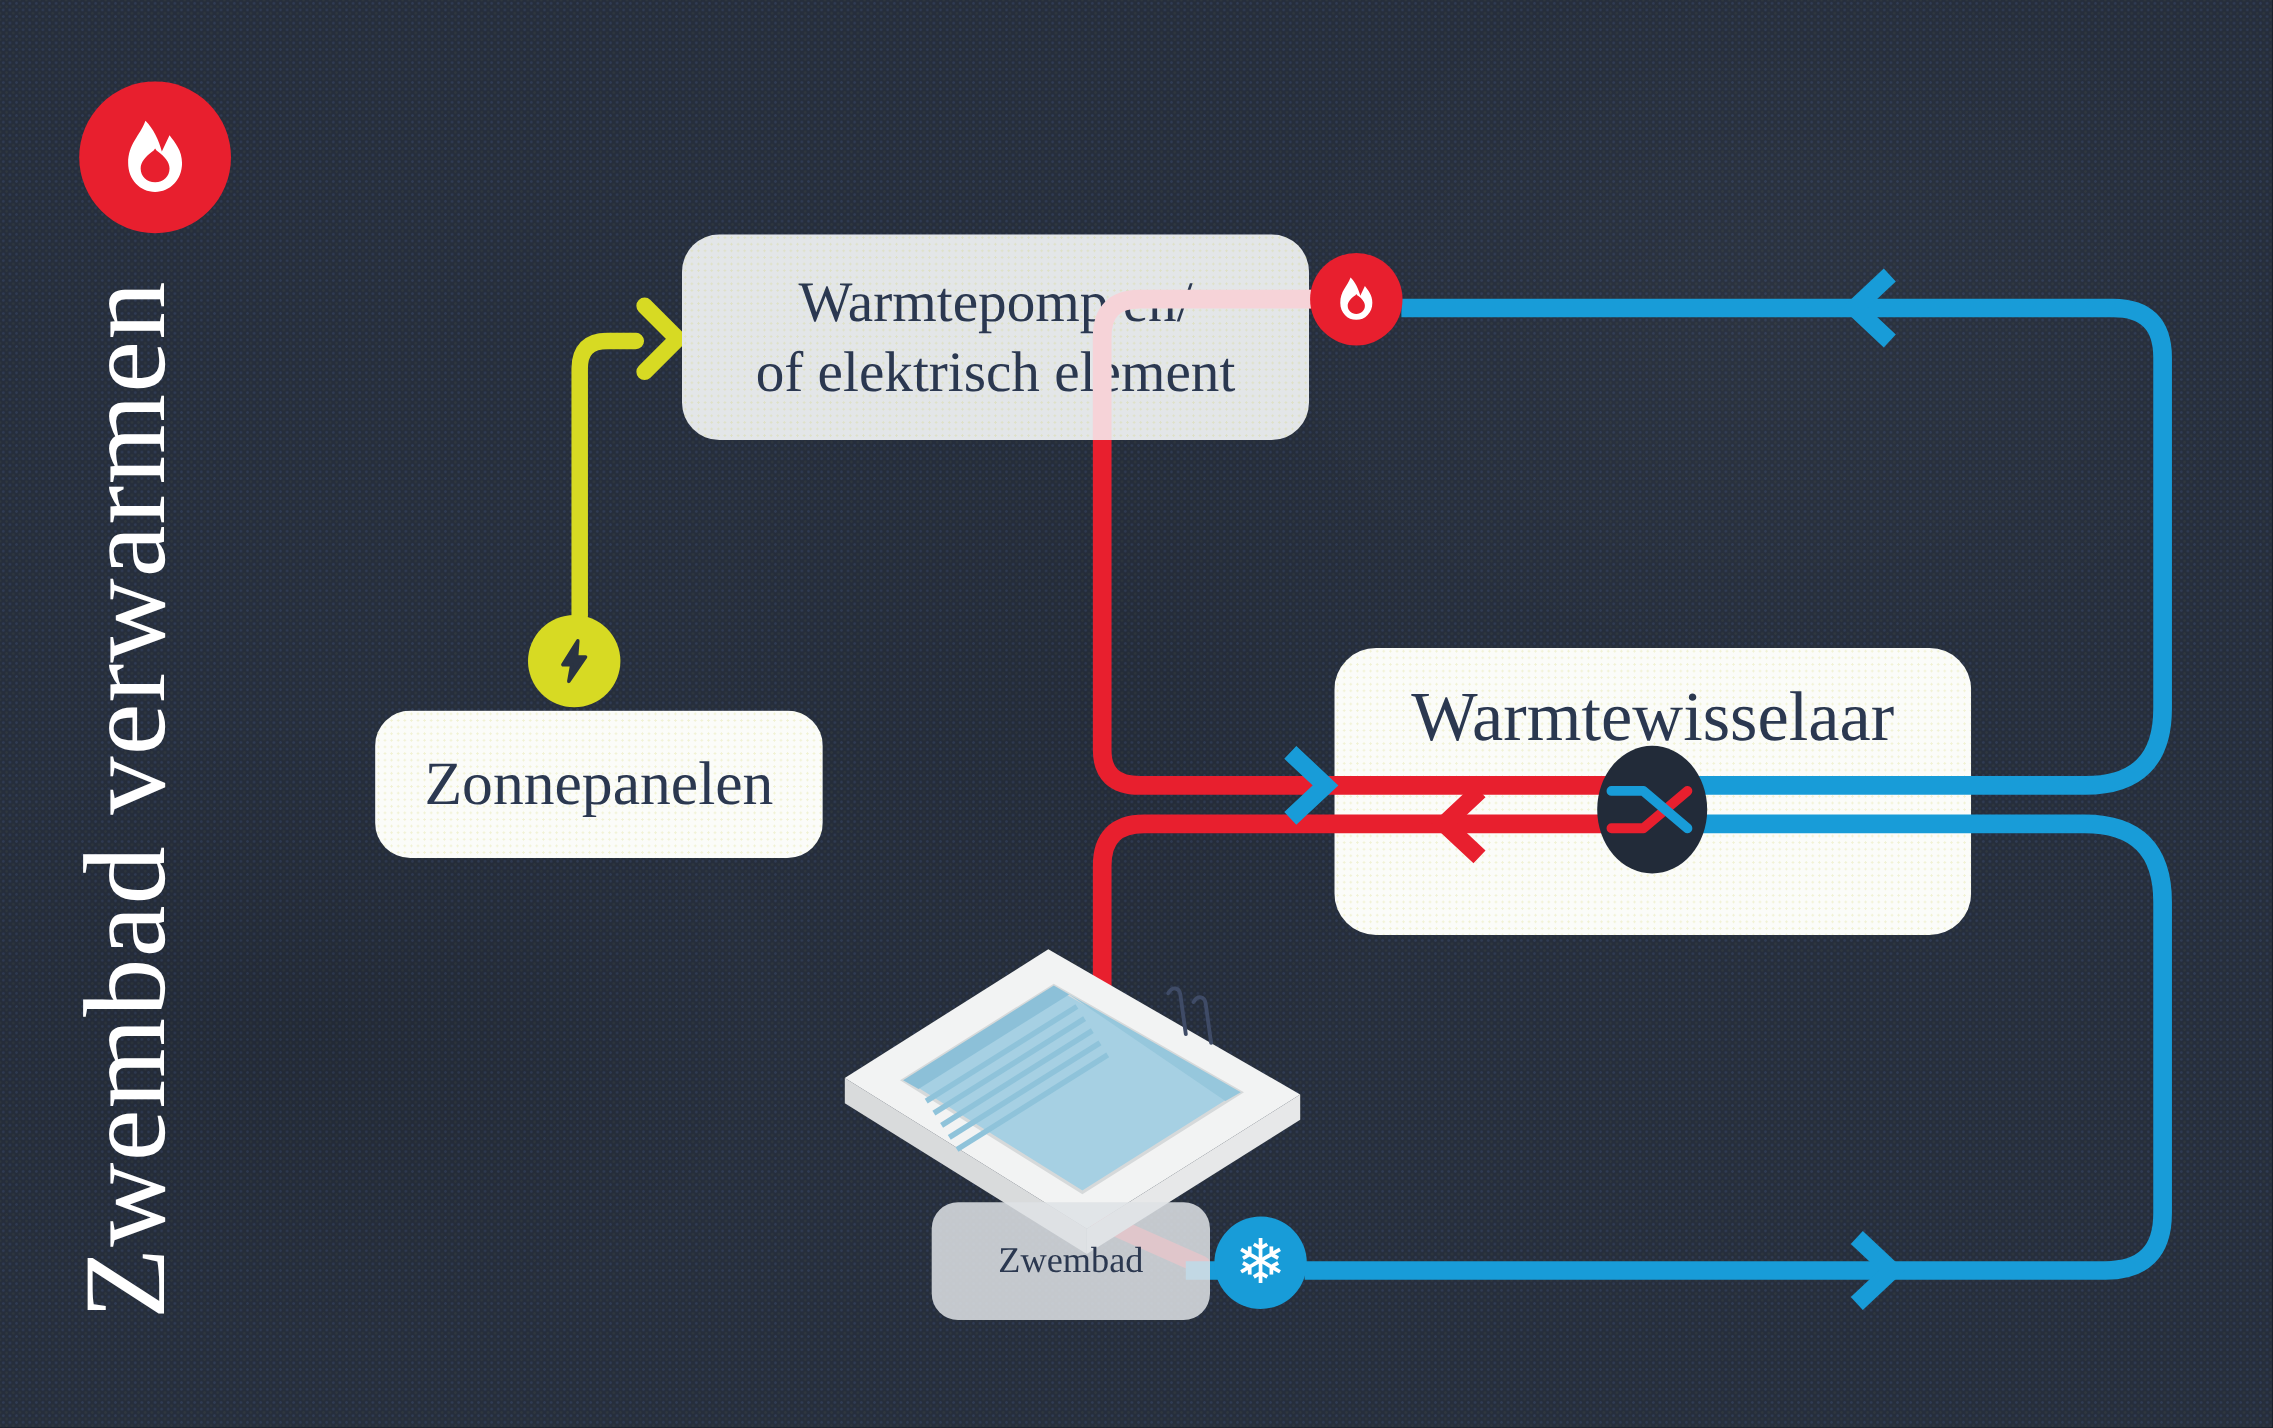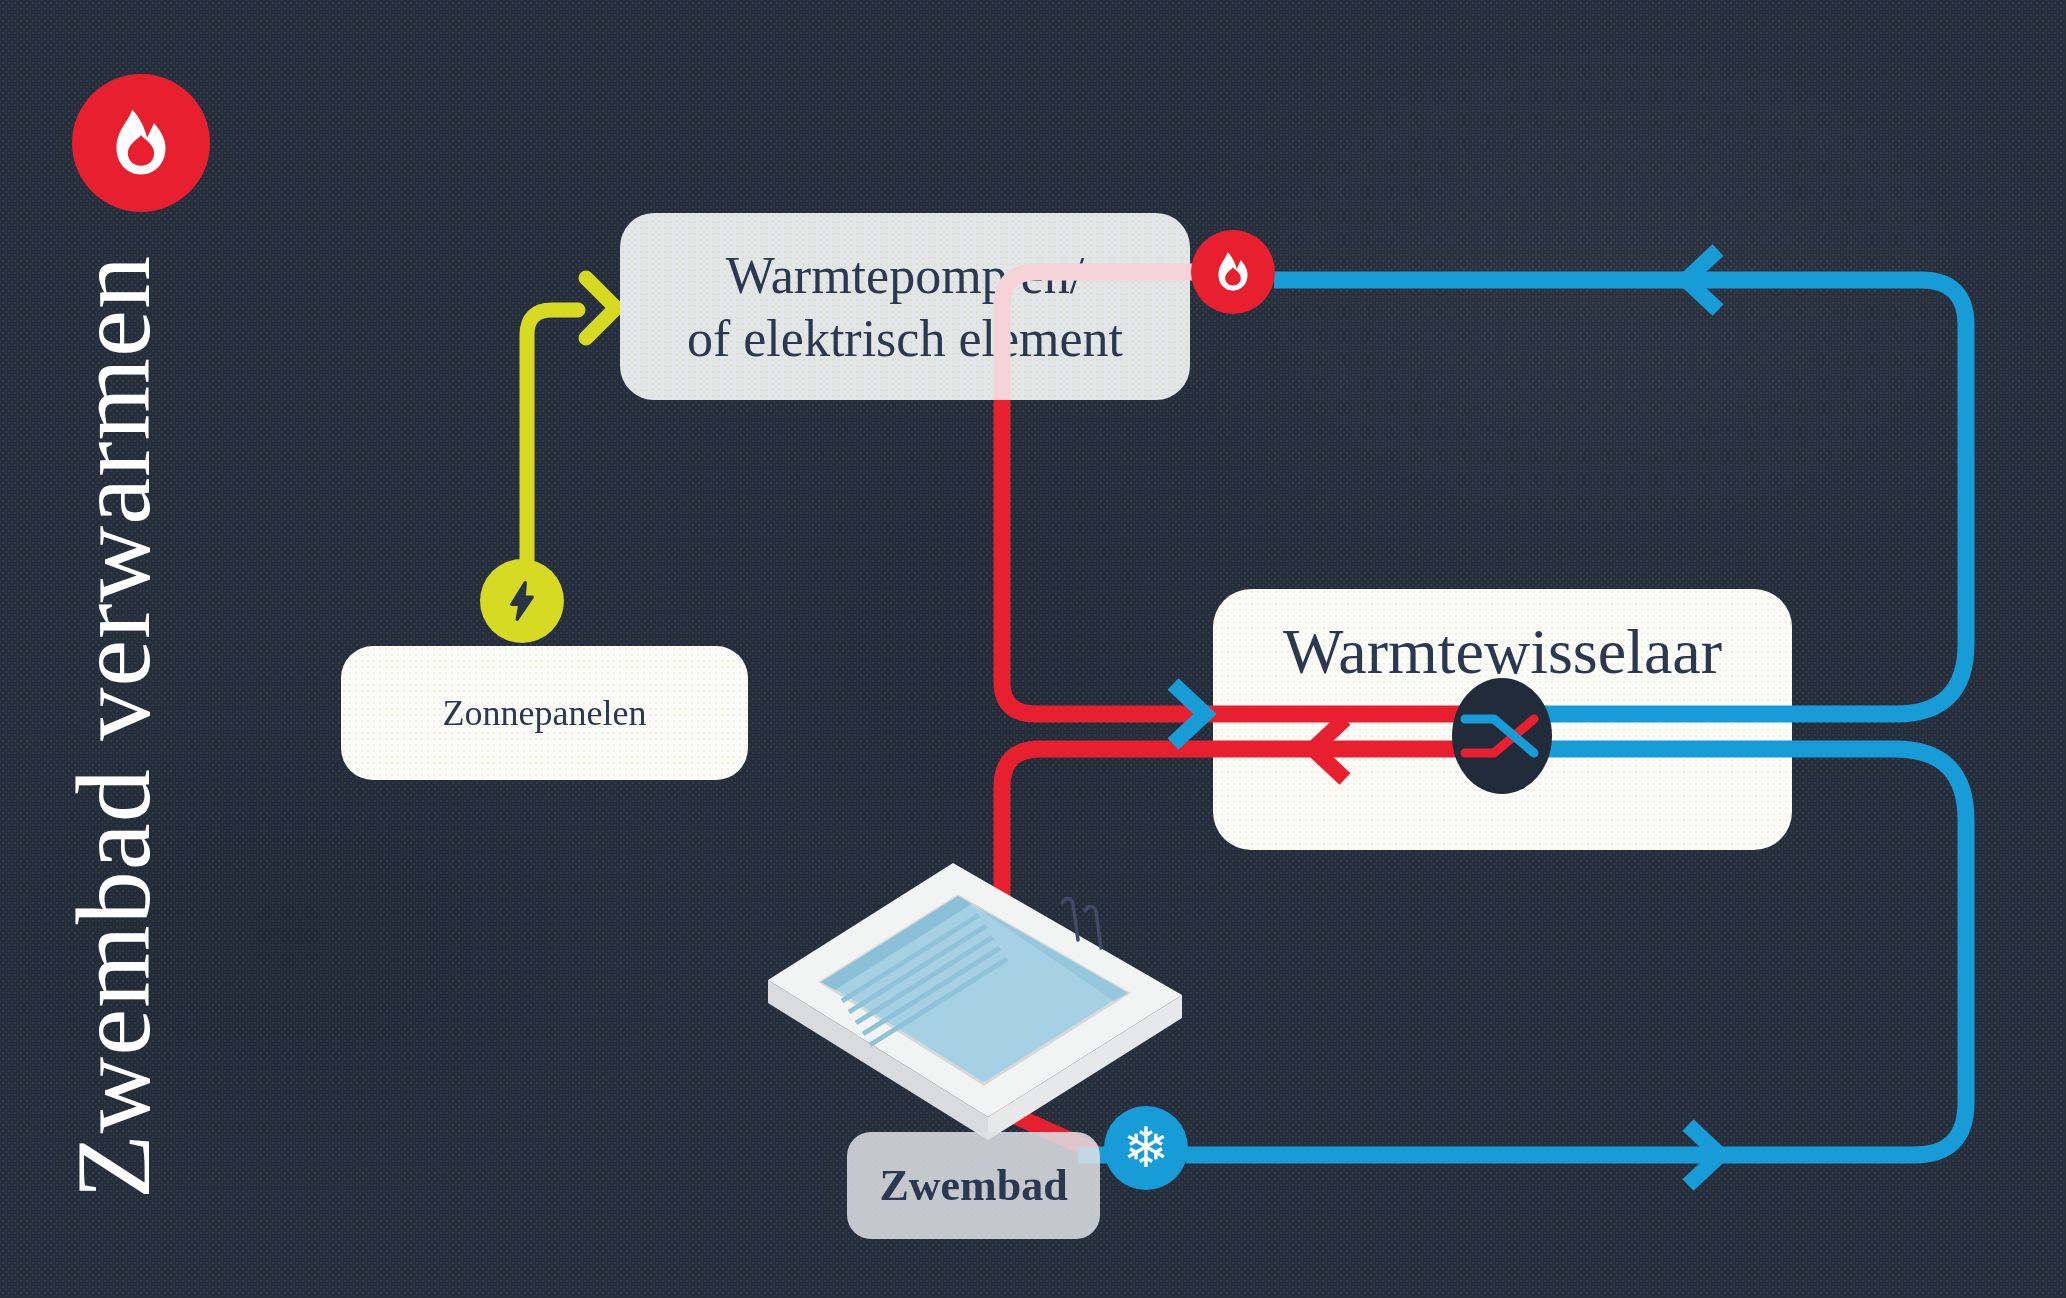--- a/index.html
+++ b/index.html
@@ -31,32 +31,31 @@
     text-align:center; color:var(--text-dark,#2b3850);
     background-color:var(--node-fill,#fbfcf9);
     background-image: radial-gradient(circle, rgba(205,205,80,0.22) 1px, transparent 1.2px);
     background-size:6px 6px;
   }
   .node-heatpump {
     left:620px; top:213px; width:570px; height:187px; border-radius:34px;
     background-color:var(--heatpump-fill,#e3e6e8);
     font-size:52px; line-height:63px;
   }
-  .node-solar   { left:341px; top:646px;  width:407px; height:134px; border-radius:32px; font-size:36px; }
+  .node-solar   { left:341px; top:646px;  width:407px; height:134px; border-radius:32px; font-size:56px; }
   .node-exchanger {
     left:1213px; top:589px; width:579px; height:261px; border-radius:38px;
     align-items:flex-start; font-size:64px; padding-top:0;
   }
   .node-exchanger .ww-title { margin-top:26px; }
   .node-pool-label {
-    left:847px; top:1132px; width:253px; height:107px; border-radius:24px;
+    left:847px; top:1093px; width:253px; height:107px; border-radius:24px;
     background-color:rgba(222,226,229,0.86);
     background-image:none;
-    font-size:44px;
-    font-weight:bold;
+    font-size:33px;
   }
 
   
   .badge { position:absolute; border-radius:50%; display:flex; align-items:center; justify-content:center; }
   .badge-red    { background:var(--hot,#e81f2e); }
   .badge-yellow { background:var(--solar,#d7da23); }
   .badge-blue   { background:var(--cold,#189cd8); }
   .badge svg { display:block; }
   .snow-glyph {
     font-family:"DejaVu Sans","Liberation Sans",sans-serif;

